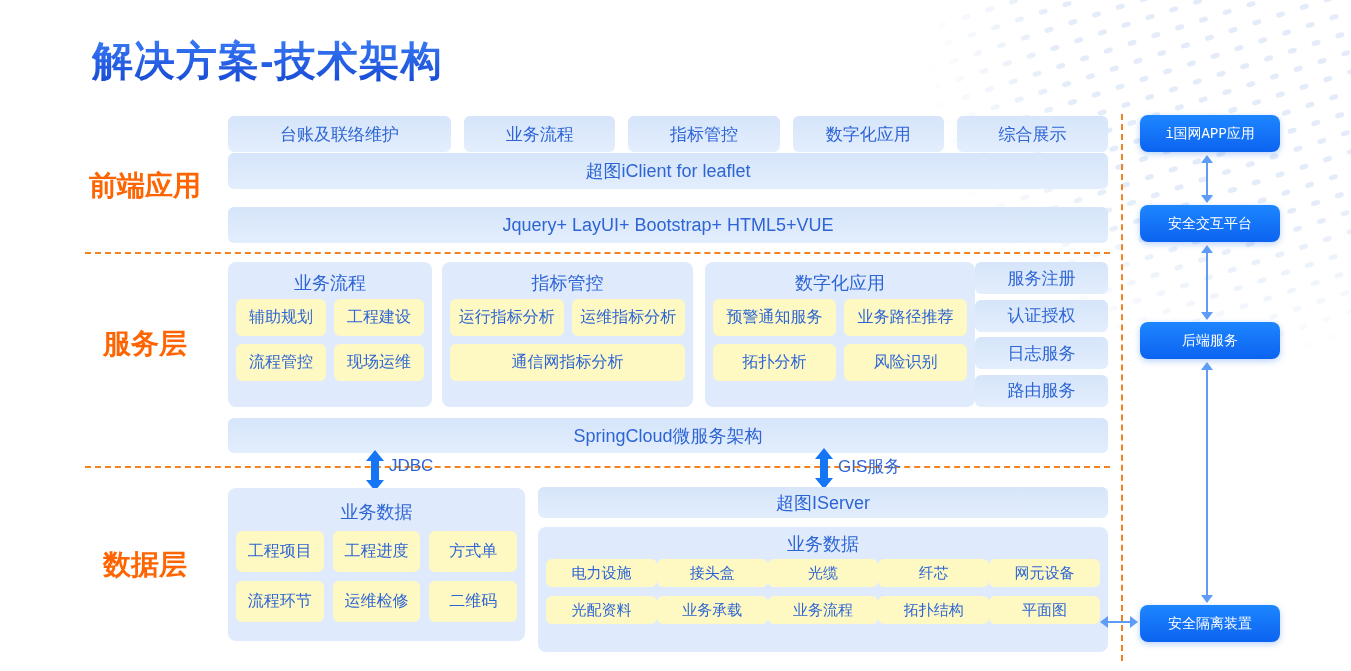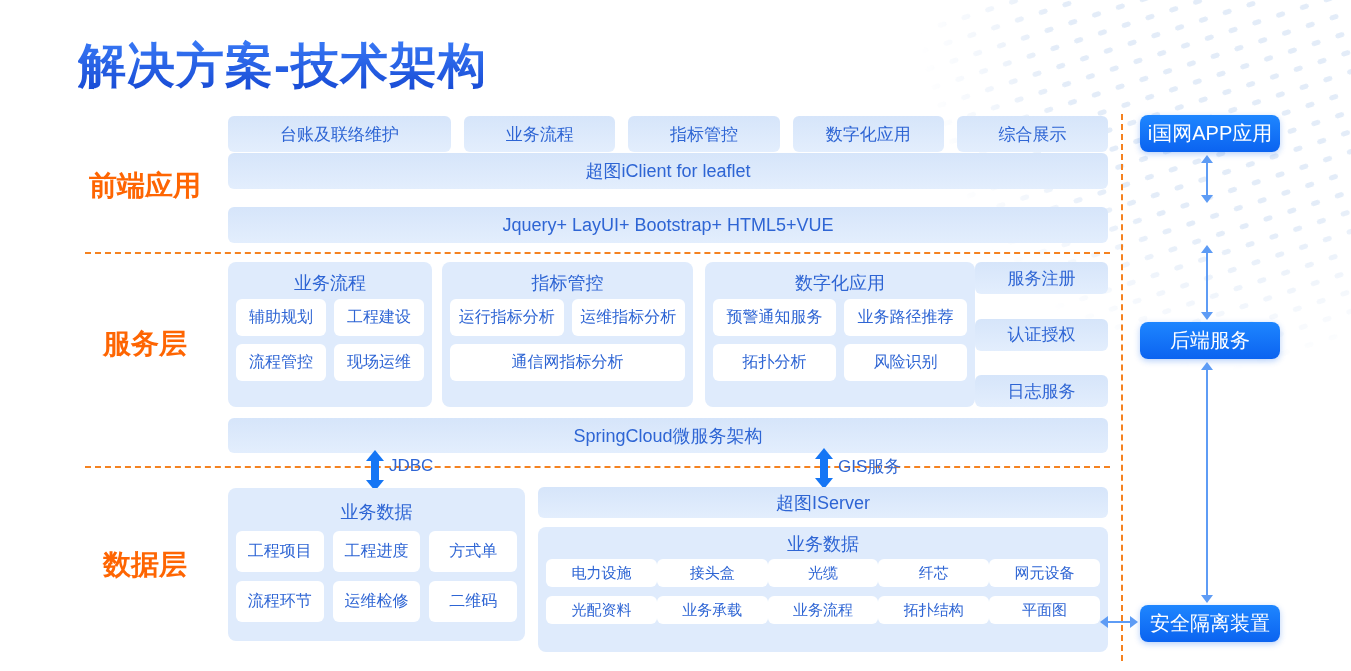--- a/index.html
+++ b/index.html
@@ -6,21 +6,21 @@
   body { background:#fff; font-family:"Liberation Sans","DejaVu Sans",sans-serif; }
   .canvas { position:relative; width:1351px; height:671px; background:#ffffff; overflow:hidden; }
 
   
   .dots { position:absolute; right:-40px; top:-50px; width:430px; height:440px;
     background-image:radial-gradient(ellipse 7px 4px at center,#e3ecf8 65%,transparent 70%);
     background-size:25px 19px; transform:rotate(-18deg);
     -webkit-mask-image:radial-gradient(ellipse at 70% 28%, #000 40%, transparent 72%);
     mask-image:radial-gradient(ellipse at 70% 28%, #000 40%, transparent 72%); }
 
-  .page-title { position:absolute; left:78px; top:34px; font-size:48px; font-weight:900; letter-spacing:1px;
+  .page-title { position:absolute; left:92px; top:34px; font-size:41px; font-weight:900; letter-spacing:1px;
     background:linear-gradient(180deg,#3a7bf7 5%,#1547d2 95%);
     -webkit-background-clip:text; background-clip:text; color:transparent; }
 
   .layer-label { position:absolute; left:80px; width:130px; text-align:center;
     color:#fe6502; font-weight:800; font-size:28px; }
   #lbl-frontend { top:167px; }
   #lbl-service  { top:325px; }
   #lbl-data     { top:546px; }
 
   .lightbox { background:linear-gradient(180deg,#d6e5fa,#e3eefd); border-radius:6px; color:#2e65d4;
@@ -43,40 +43,40 @@
 
   .panel { position:absolute; background:#dfebfc; border-radius:8px; padding:5px 8px 8px 8px; }
   .svc-panel { top:262px; height:145px; }
   #panel-biz  { left:228px; width:204px; }
   #panel-kpi  { left:442px; width:251px; }
   #panel-digi { left:705px; width:270px; }
   .panel-title { height:32px; line-height:32px; text-align:center; color:#2e65d4; font-size:18px; }
   .grid2 { display:grid; grid-template-columns:1fr 1fr; gap:8px; }
   .grid3 { display:grid; grid-template-columns:1fr 1fr 1fr; gap:9px; }
   .grid5 { display:grid; grid-template-columns:repeat(5,1fr); }
-  .whitebox { background:#ffffff; border-radius:6px; height:37px; display:flex; align-items:center;
+  .whitebox { background:#fef9c3; border-radius:6px; height:37px; display:flex; align-items:center;
     justify-content:center; color:#2e65d4; font-size:16px; white-space:nowrap; }
   .span2 { grid-column:1 / span 2; }
 
   .svc-stack { position:absolute; left:975px; top:262px; width:133px; height:145px;
     display:flex; flex-direction:column; justify-content:space-between; }
   .svc-stack .lightbox { height:32px; }
 
   #panel-dataleft { left:228px; top:488px; width:297px; height:153px; }
   #panel-dataleft .panel-title { height:38px; line-height:38px; }
   #panel-dataleft .whitebox { height:41px; }
   #panel-dataright { left:538px; top:527px; width:570px; height:125px; padding-top:2px; }
   #panel-dataright .panel-title { height:30px; line-height:30px; }
   #panel-dataright .whitebox { height:28px; font-size:15px; }
   #panel-dataright .grid5 { row-gap:9px; }
 
   .rail-box { position:absolute; left:1140px; width:140px; height:37px;
-    background:linear-gradient(180deg,#1e86ff,#0b63f0); border-radius:8px; color:#fff; font-size:20px;
+    background:linear-gradient(180deg,#1e86ff,#0b63f0); border-radius:8px; color:#fff; font-size:14px;
     display:flex; align-items:center; justify-content:center; white-space:nowrap;
-    box-shadow:0 2px 6px rgba(13,99,240,.30); }
+    box-shadow:0 2px 6px rgba(13,99,240,.30);font-family:Liberation Mono, monospace; }
   #rail-app      { top:115px; }
   #rail-secplat  { top:205px; }
   #rail-backend  { top:322px; }
   #rail-isolate  { top:605px; }
 
   .thick-arrow { position:absolute; width:18px; }
   .thick-arrow .shaft { position:absolute; left:5px; top:9px; bottom:9px; width:8px; background:#1576f5; }
   .thick-arrow .head-up { position:absolute; top:0; left:0; width:0; height:0;
     border-left:9px solid transparent; border-right:9px solid transparent; border-bottom:11px solid #1576f5; }
   .thick-arrow .head-down { position:absolute; bottom:0; left:0; width:0; height:0;
@@ -156,20 +156,21 @@
       <div class="whitebox">业务路径推荐</div>
       <div class="whitebox">拓扑分析</div>
       <div class="whitebox">风险识别</div>
     </div>
   </div>
 
   <div class="svc-stack">
     <div class="lightbox">服务注册</div>
     <div class="lightbox">认证授权</div>
     <div class="lightbox">日志服务</div>
+    <div class="lightbox">路由服务</div>
   </div>
 
   <div class="lightbox wide-bar" id="bar-springcloud">SpringCloud微服务架构</div>
 
   <div class="h-dashed" id="divider2"></div>
 
   <div class="thick-arrow" id="jdbc-arrow">
     <div class="head-up"></div>
       <div class="shaft"></div>
       <div class="head-down"></div>
@@ -213,20 +214,21 @@
   </div>
 
   <div class="v-dashed"></div>
 
   <div class="rail-box" id="rail-app">i国网APP应用</div>
   <div class="thin-varrow" id="arrow-r1">
     <div class="head-up"></div>
       <div class="shaft"></div>
       <div class="head-down"></div>
   </div>
+  <div class="rail-box" id="rail-secplat">安全交互平台</div>
   <div class="thin-varrow" id="arrow-r2">
     <div class="head-up"></div>
       <div class="shaft"></div>
       <div class="head-down"></div>
   </div>
   <div class="rail-box" id="rail-backend">后端服务</div>
   <div class="thin-varrow" id="arrow-r3">
     <div class="head-up"></div>
       <div class="shaft"></div>
       <div class="head-down"></div>

